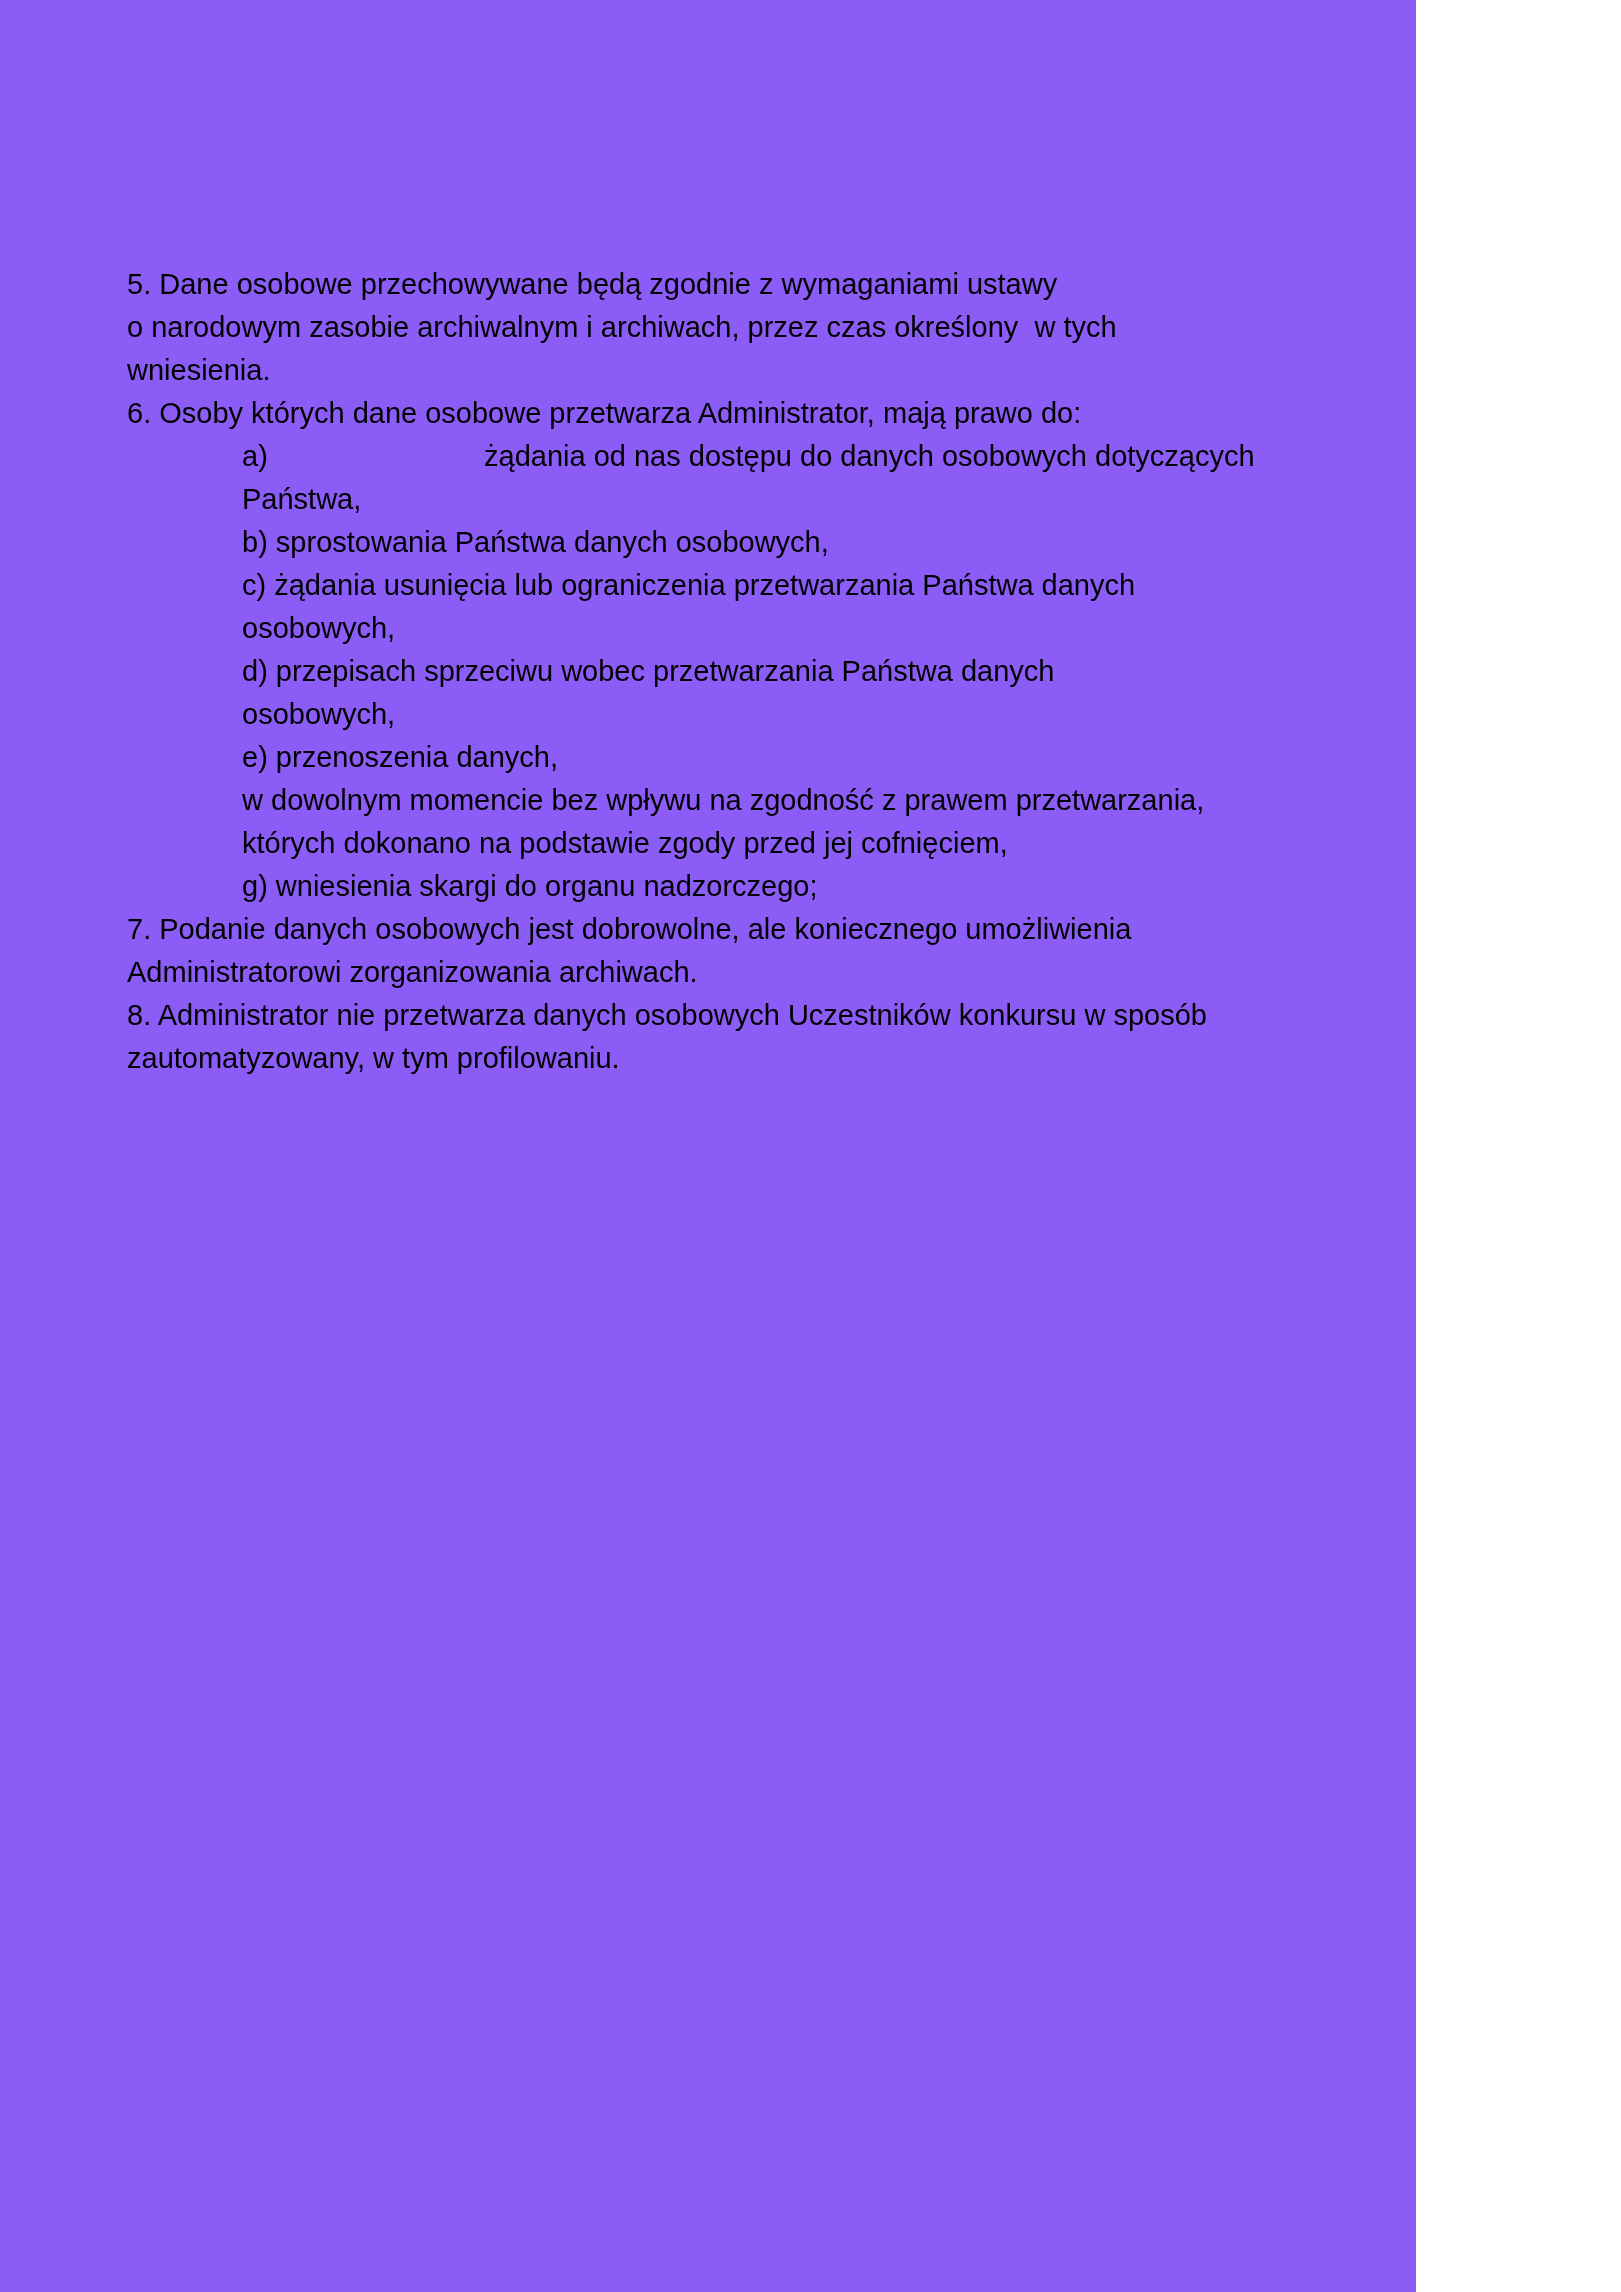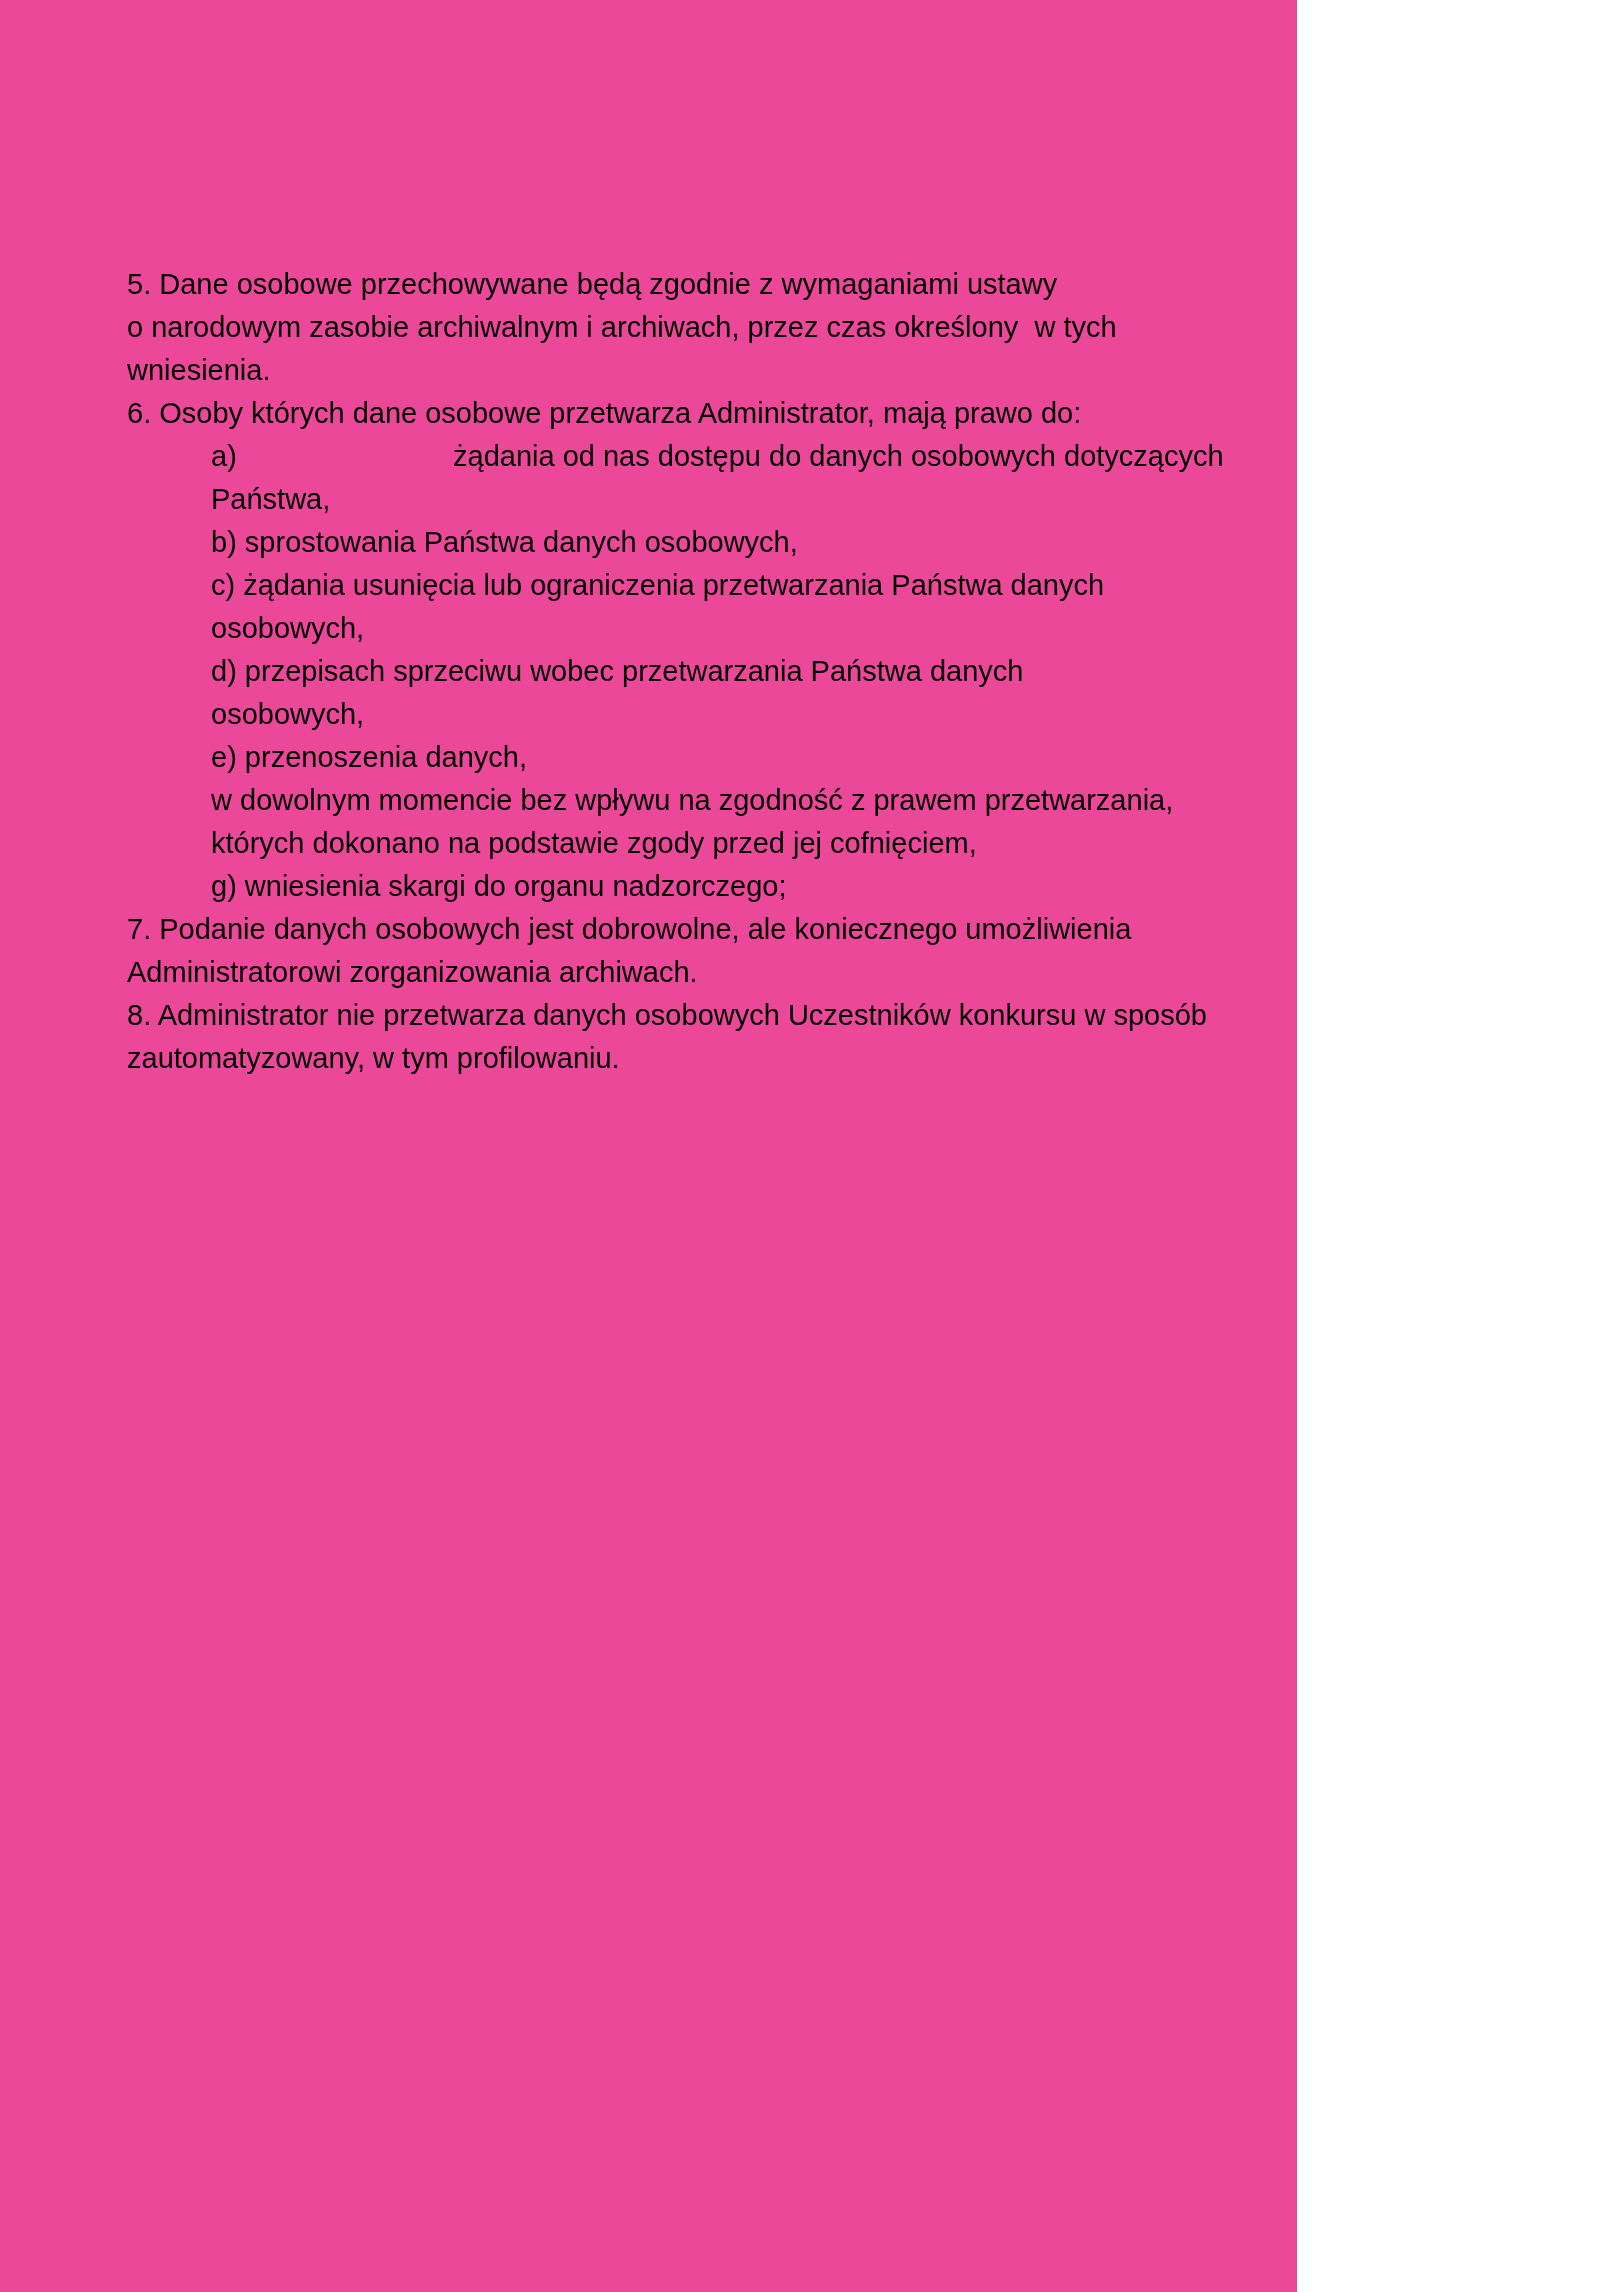--- a/index.html
+++ b/index.html
@@ -2,43 +2,43 @@
 <html><head>
 <meta charset="utf-8">
 <style>
   html, body {
     margin: 0;
     padding: 0;
     background: #ffffff;
   }
   .page {
     position: relative;
-    width: 1297px;
+    width: 1416px;
     height: 2293px;
-    background: #ec4899;
+    background: #8b5cf6;
     overflow: hidden;
     font-family: "Liberation Sans", "DejaVu Sans", sans-serif;
     color: #000000;
   }
   .text-block {
     position: absolute;
     left: 127px;
     top: 263px;
     width: 1372px;
   }
   .line {
     font-size: 29px;
     line-height: 43px;
     white-space: pre;
     tab-size: 242px;
     -moz-tab-size: 242px;
     color: #000000;
   }
   .line.indent-1 {
-    margin-left: 84px;
+    margin-left: 115px;
   }
 </style>
 </head>
 <body>
 
 <div class="page">
   <div class="text-block" id="text-block">
       <div class="line">5. Dane osobowe przechowywane będą zgodnie z wymaganiami ustawy</div>
       <div class="line">o narodowym zasobie archiwalnym i archiwach, przez czas określony  w tych</div>
       <div class="line">wniesienia.</div>

